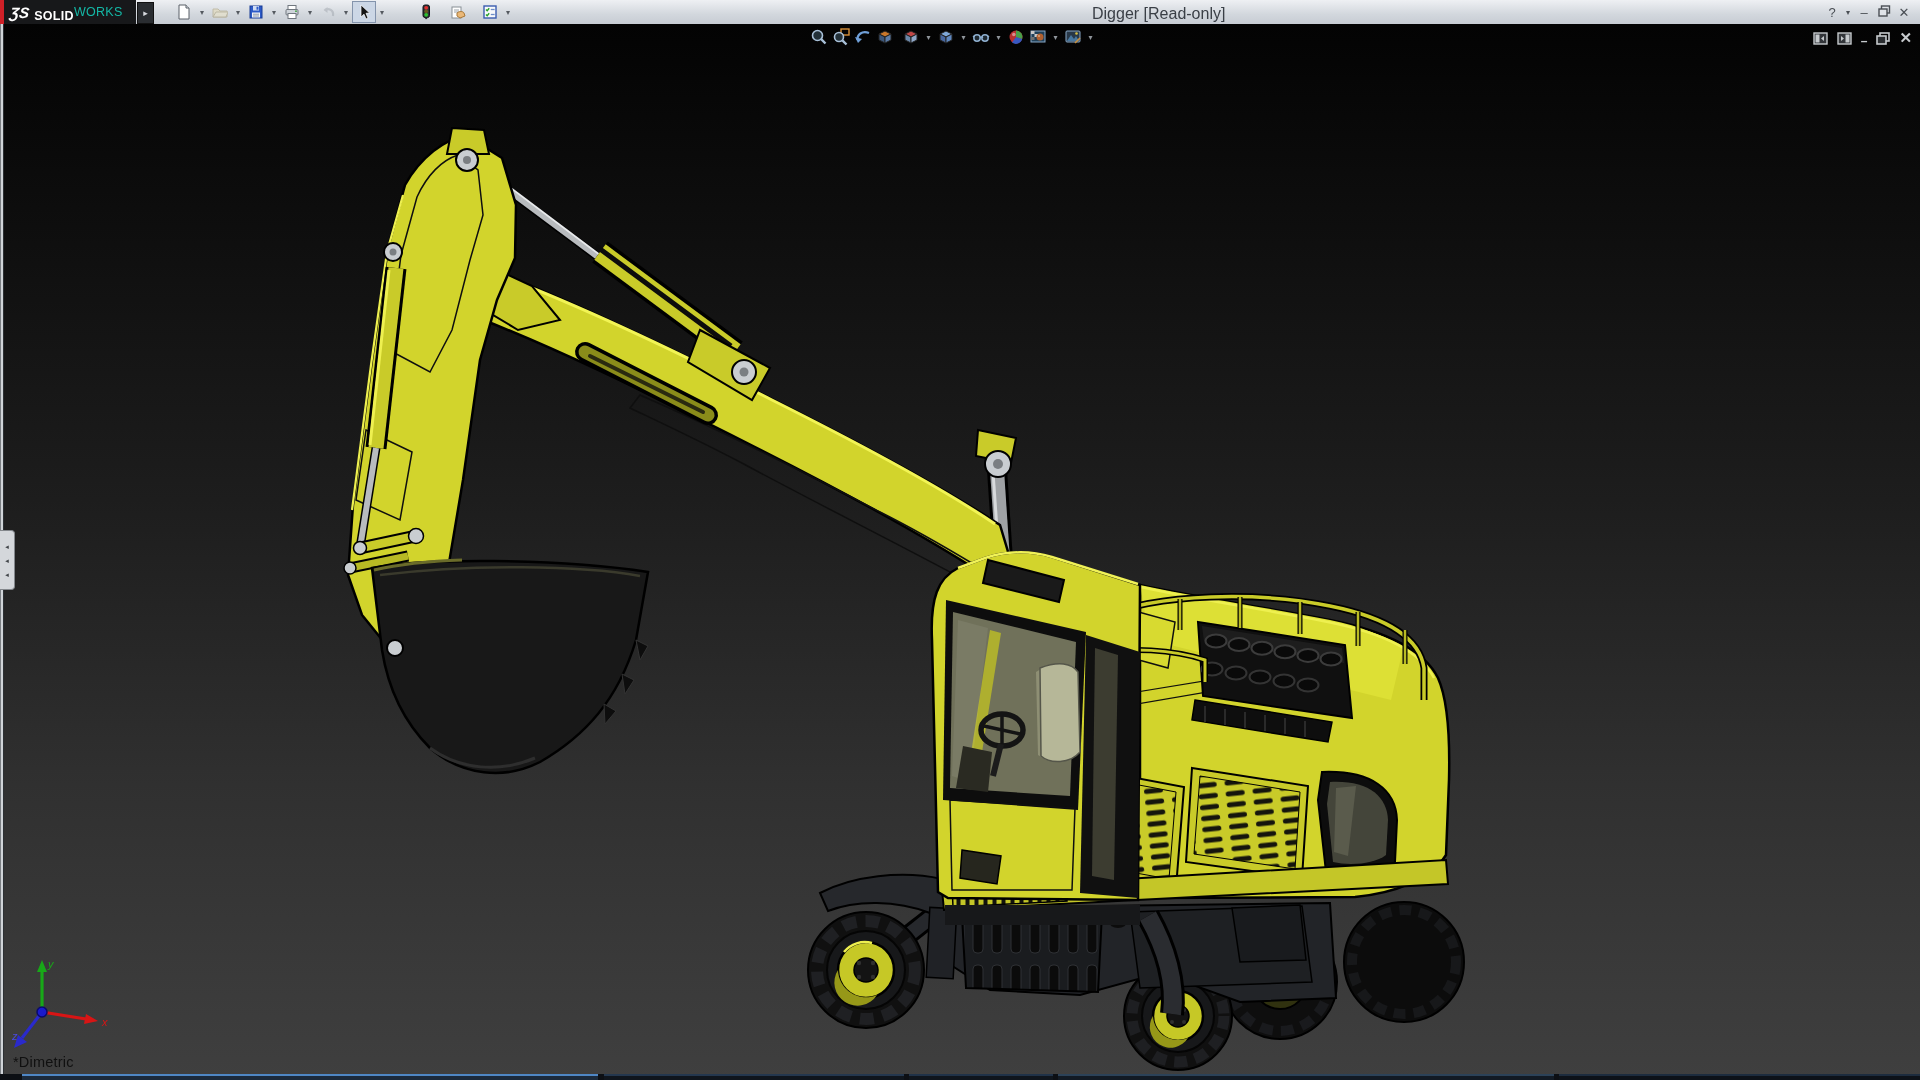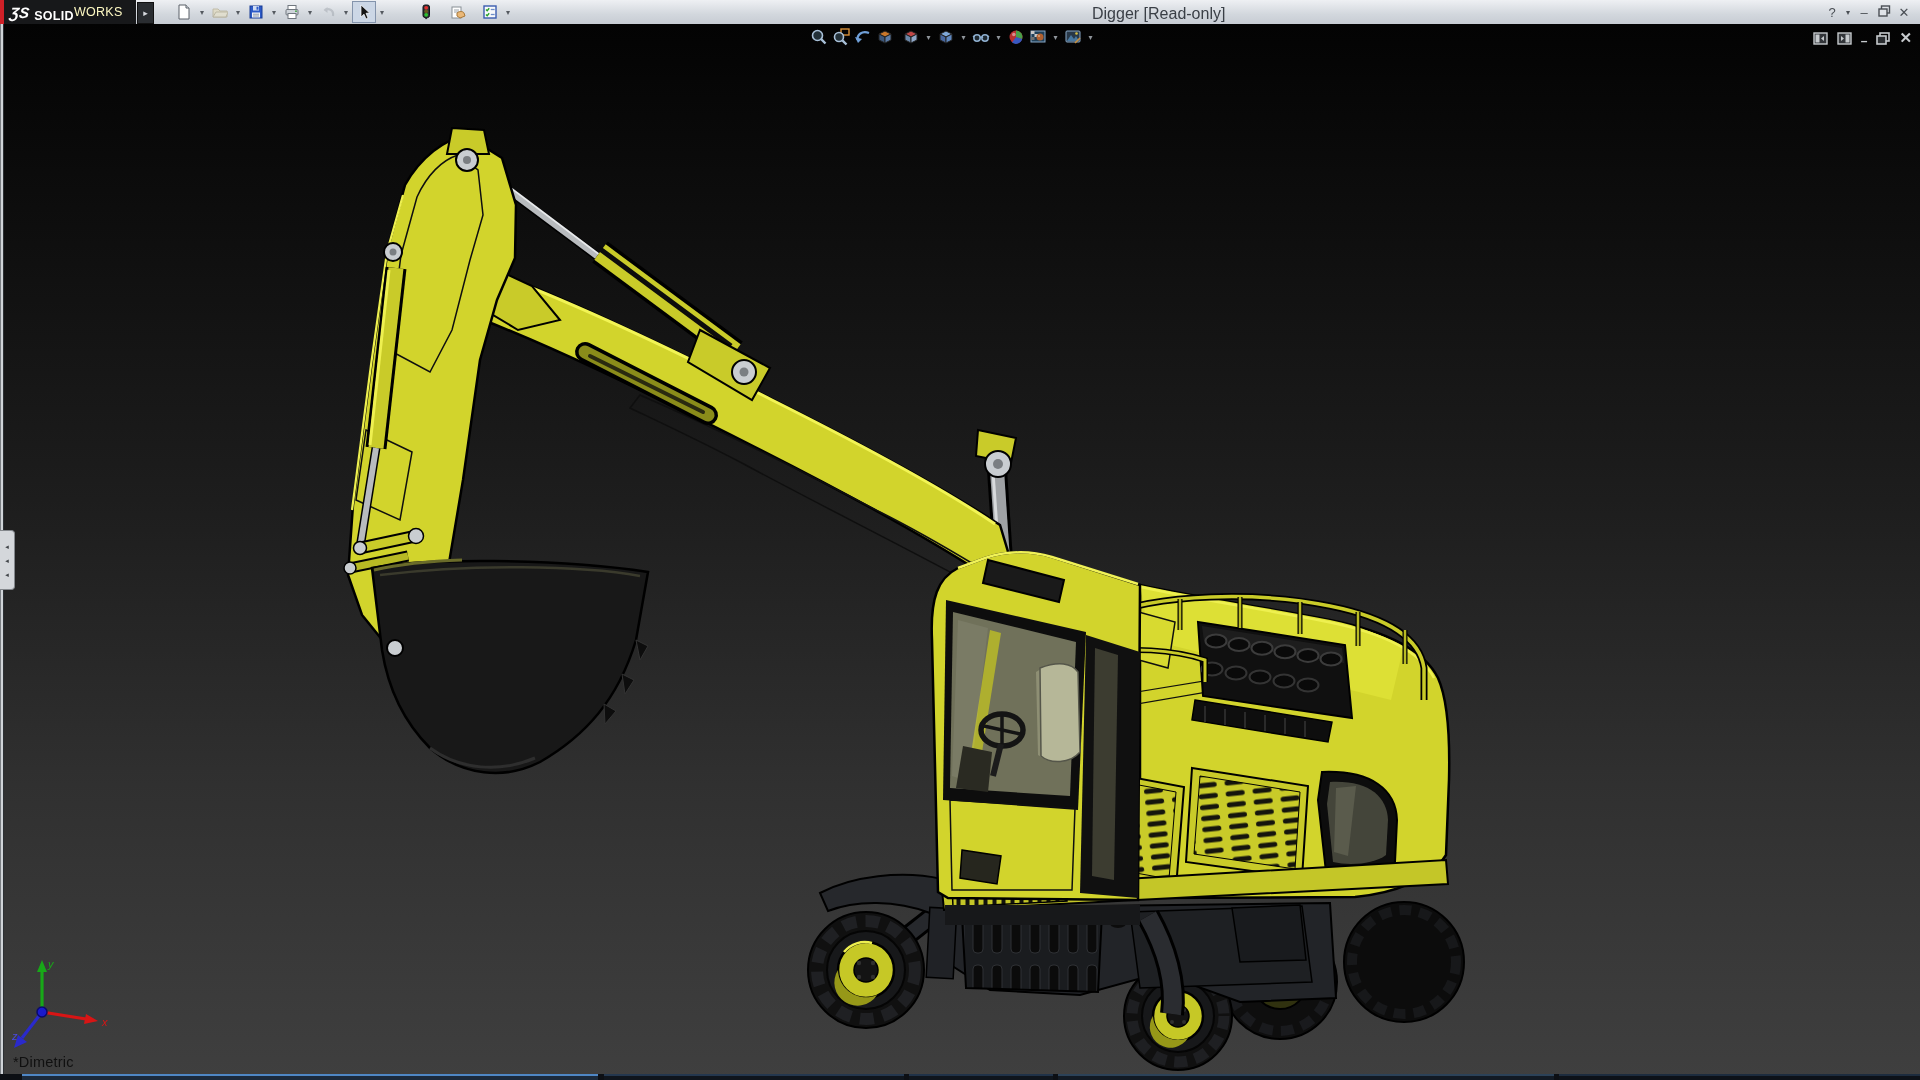--- a/index.html
+++ b/index.html
@@ -7,21 +7,21 @@
   .app{position:relative;width:1920px;height:1080px;}
 
   
   .titlebar{position:absolute;left:0;top:0;width:1920px;height:24px;
     background:linear-gradient(#eef0f3,#d2d7dd 60%,#c7ccd3);border-bottom:1px solid #9aa0a8;}
   .logo{position:absolute;left:0;top:0;width:136px;height:24px;background:#17181a;
     display:flex;align-items:center;color:#fff;}
   .logo .red{position:absolute;left:0;top:0;width:4px;height:24px;background:#cf2027;}
   .logo .g3s{font-style:italic;font-weight:bold;font-size:15px;margin-left:10px;margin-right:5px;transform:skewX(-8deg);}
   .logo .solid{font-weight:bold;font-size:12.5px;letter-spacing:.3px;margin-top:8px;}
-  .logo .works{font-weight:normal;font-size:12.5px;color:#fef9c3;letter-spacing:.3px;}
+  .logo .works{font-weight:normal;font-size:12.5px;color:#14b8a6;letter-spacing:.3px;}
   .menu-expand{position:absolute;left:137px;top:2px;width:15px;height:20px;background:#2a2d31;
     border:1px solid #111;color:#d8dbe0;font-size:9px;display:flex;align-items:center;justify-content:center;}
   .tbar{position:absolute;left:172px;top:1px;height:22px;display:flex;align-items:center;}
   .tbtn{width:22px;height:20px;display:flex;align-items:center;justify-content:center;border:1px solid transparent;}
   .tbtn.active{background:#ccd7e6;border:1px solid #8494ac;}
   .tbtn.disabled{opacity:.45;}
   .dd{width:12px;height:20px;font-size:8px;color:#555a60;display:flex;align-items:center;justify-content:center;}
   .tsp{width:26px;}
   .tsp2{width:8px;}
   .wtitle{position:absolute;left:1092px;top:5px;font-size:16px;color:#3a3f46;}

